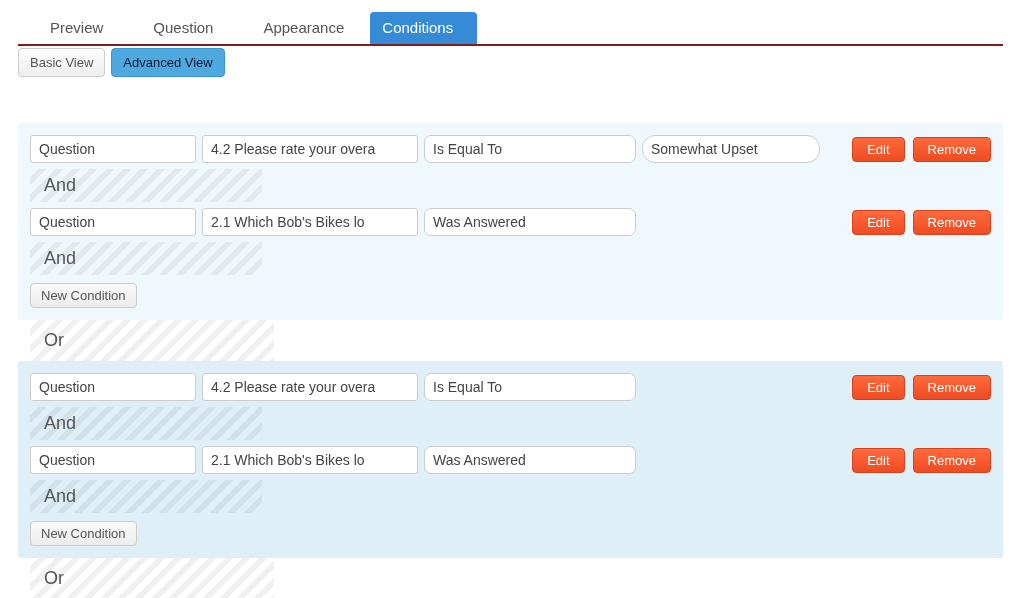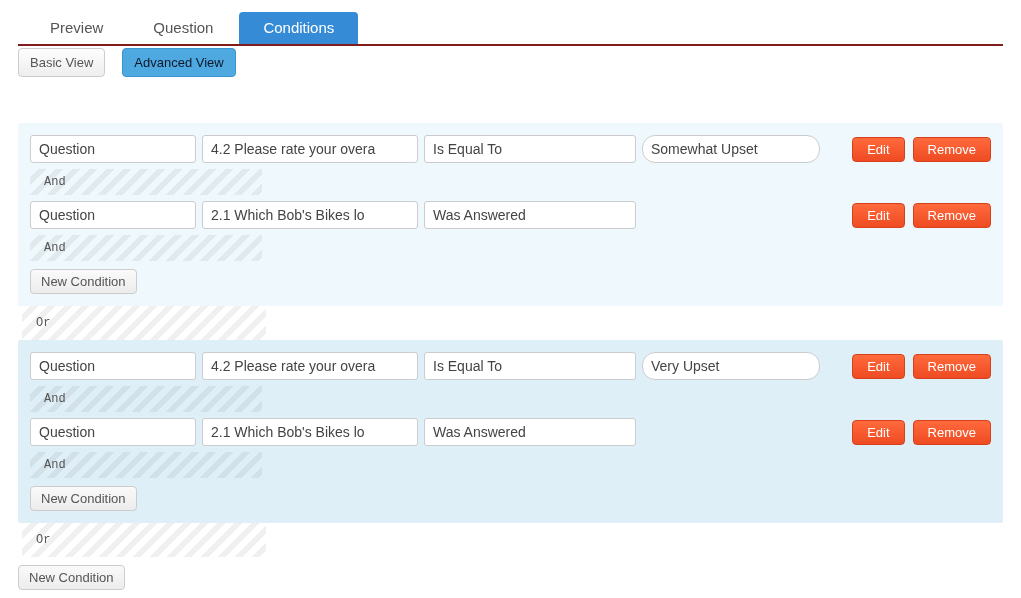--- a/index.html
+++ b/index.html
@@ -22,36 +22,37 @@
     padding: 7px 24px 8px;
     cursor: pointer;
     color: #555;
     border-radius: 4px 4px 0 0;
     margin-right: 2px;
     font-size: 15px;
   }
   .nav-tab.active {
     background: #368bd6;
     color: #fff;
+    padding-left: 12px;
   }
   
   .view-toggle {
     display: flex;
     margin-top: 2px;
     margin-bottom: 46px;
   }
   .view-btn {
     font-size: 13px;
     padding: 6px 11px;
     border: 1px solid #ccc;
     background: linear-gradient(#fdfdfd,#eee);
     color: #555;
     cursor: pointer;
     border-radius: 4px;
-    margin-right: 17px;
+    margin-right: 6px;
   }
   .view-btn.active {
     background: #4ea9e0;
     border-color: #3c95cd;
     color: #0f172a;
   }
   
   .group {
     background: #eff8fc;
     padding: 12px;
@@ -75,21 +76,21 @@
     font-size: 14px;
     color: #444;
     display: flex;
     align-items: center;
     white-space: nowrap;
     overflow: hidden;
     text-overflow: clip;
   }
   .w-subject { width: 166px; flex: none; }
   .w-question { width: 216px; flex: none; }
-  .w-operator { width: 212px; flex: none; }
+  .w-operator { width: 212px; flex: none; border-radius: 7px; }
   .w-value    { width: 178px; flex: none; border-radius: 13px; }
   .row-buttons { margin-left: auto; display:flex; gap:8px; }
   .btn-red {
     background: linear-gradient(#ff6a3c,#ef4b22);
     border: 1px solid #d6401d;
     color: #fff;
     font-size: 13px;
     padding: 4px 14px;
     border-radius: 4px;
     cursor: pointer;
@@ -102,42 +103,42 @@
     font-size: 13px;
     padding: 4px 10px;
     border-radius: 4px;
     cursor: pointer;
   }
   
   .connector {
     width: 232px;
     padding: 6px 14px;
     color: #555;
-    font-size: 12px;
+    font-size: 18px;
     background-image: repeating-linear-gradient(135deg, rgba(0,0,0,0) 0px, rgba(0,0,0,0) 6px, rgba(0,0,0,.06) 6px, rgba(0,0,0,.06) 12px);
     margin: 0 0 6px -12px;
     position: relative;
     left: 12px;
-    font-family: Liberation Mono, monospace;
   }
   .connector.outside {
     width: 244px;
     background-color: #fff;
     margin: 0 0 0 0;
-    left: 4px;
+    left: 12px;
     padding: 10px 14px;
   }
   .spacer-new { margin-top: 8px; }
 </style>
 </head>
 <body>
 
 <div class="nav-tabs">
   <div class="nav-tab">Preview</div>
   <div class="nav-tab">Question</div>
+  <div class="nav-tab">Appearance</div>
   <div class="nav-tab active">Conditions</div>
 </div>
 
 <div class="view-toggle">
   <button class="view-btn">Basic View</button>
   <button class="view-btn active">Advanced View</button>
 </div>
 
 <div class="group">
   <div class="row">
@@ -168,21 +169,20 @@
   </div>
 </div>
 
 <div class="connector outside">Or</div>
 
 <div class="group darker">
   <div class="row">
     <div class="field w-subject">Question</div>
     <div class="field w-question">4.2  Please rate your overa</div>
     <div class="field w-operator">Is Equal To</div>
-    <div class="field w-value">Very Upset</div>
     <div class="row-buttons">
       <button class="btn-red">Edit</button>
       <button class="btn-red">Remove</button>
     </div>
   </div>
   <div class="connector">And</div>
 
   <div class="row">
     <div class="field w-subject">Question</div>
     <div class="field w-question">2.1  Which Bob's Bikes lo</div>

